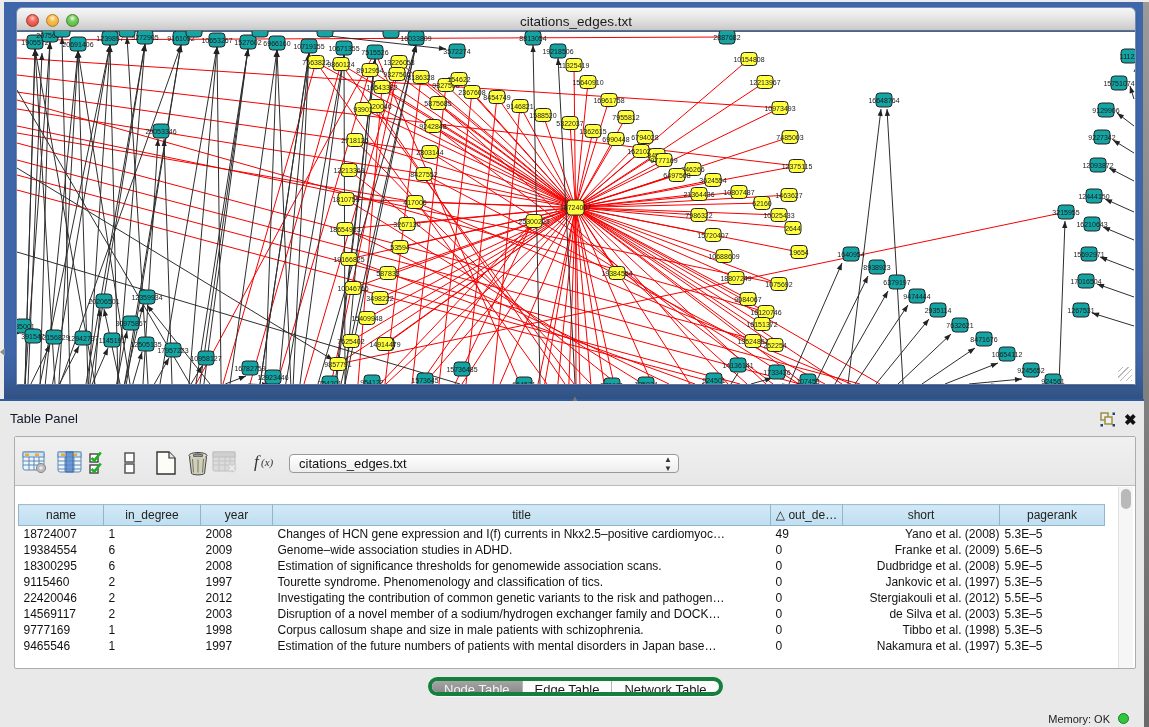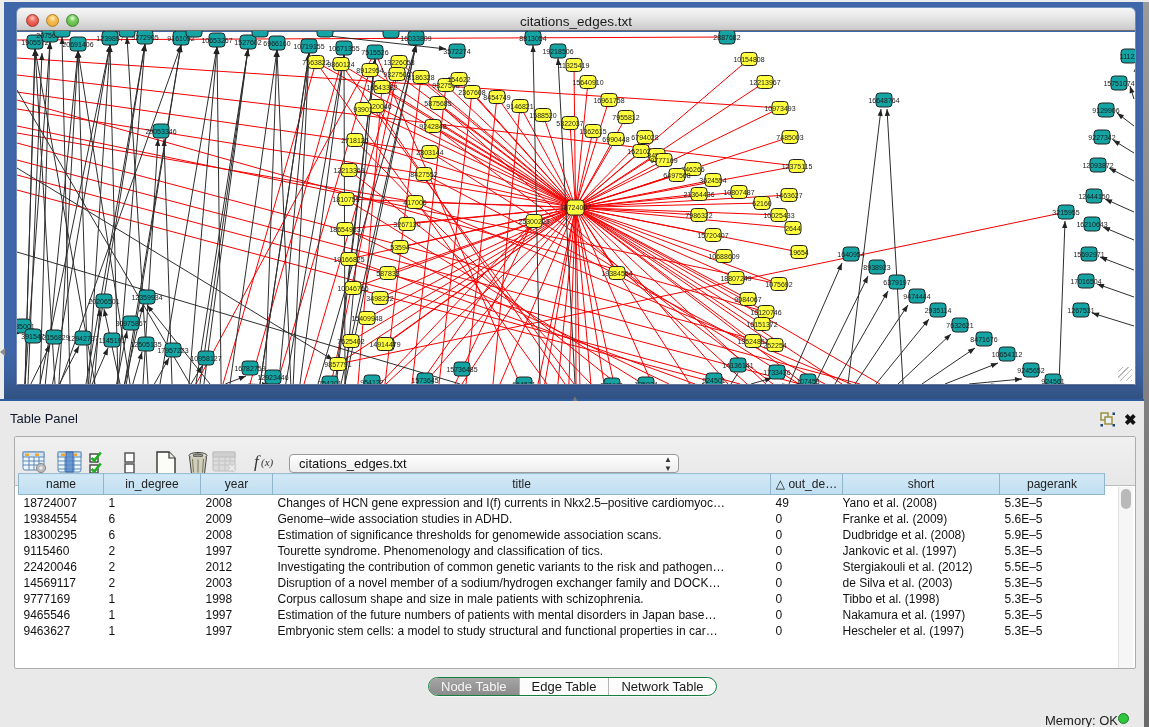--- a/index.html
+++ b/index.html
@@ -31,37 +31,37 @@
 #floatico{position:absolute;left:1100px;top:11px;width:16px;height:15px}
 #closeico{position:absolute;left:1124px;top:10px;font-size:15px;font-weight:bold;color:#111}
 #inset{position:absolute;left:14px;top:35px;width:1122px;height:233px;background:#fff;
  border:1px solid #acacac;border-radius:2px}
 #toolbar{position:absolute;left:0;top:0;width:100%;height:49px;
  background:linear-gradient(#f0f0f0,#e7e7e7);border-bottom:1px solid #bbb}
 #toolbar svg{position:absolute;top:13px}
 #combo{position:absolute;left:274px;top:17px;width:390px;height:19px;background:linear-gradient(#fff,#ededed);
  border:1px solid #9a9a9a;border-radius:4px;font-size:13px;color:#111;line-height:17px;padding-left:9px}
 #combo .ud{position:absolute;right:6px;top:0px;font-size:8px;color:#333;line-height:9px;text-align:center}
-table.t{position:absolute;left:3px;top:36px;border-collapse:collapse;font-size:12px;color:#111;
+table.t{position:absolute;left:3px;top:67px;border-collapse:collapse;font-size:12px;color:#111;
  table-layout:fixed;width:1076px}
 table.t th{background:linear-gradient(#d3e9f6,#bfdff0);border:1px solid #8fb6cc;border-top:1px solid #9bbed2;
  font-weight:normal;font-size:12px;height:21px;padding:0;color:#222}
 table.t td{height:16px;padding:0 0 0 5px;white-space:nowrap;overflow:hidden}
 table.t .c1{width:85px}table.t .c2{width:97px}table.t .c3{width:72px}
 table.t .c4{width:498px}table.t .c5{width:72px}table.t .c6{width:157px}table.t .c7{width:105px}
-table.t td.c6{text-align:left;padding:0}
+table.t td.c6{text-align:right;padding:0}
 #vsb{position:absolute;right:2px;top:50px;width:15px;height:181px;background:#f6f6f6;border-left:1px solid #e0e0e0}
 #vsb .th{position:absolute;left:2px;top:2px;width:10px;height:20px;background:#b9b9b9;border-radius:5px}
 #segs{position:absolute;left:428px;top:276px;height:19px;display:flex;
- border:1px solid #15803d;border-radius:9.5px;overflow:hidden;background:#fcfcfc;
+ border:4px solid #15803d;border-radius:9.5px;overflow:hidden;background:#fcfcfc;
  box-shadow:0 1px 0 rgba(255,255,255,.7)}
 #segs div{font-size:13px;line-height:18px;padding:0 12px;color:#1a1a1a}
 #segs .on{background:linear-gradient(#a5a5a5,#8b8b8b);color:#f5f5f5}
 #segs .sep{border-left:1px solid #b5b5b5;padding:0;width:0}
-#mem{position:absolute;right:26px;top:312px;font-size:13px;color:#222}
+#mem{position:absolute;right:34px;top:312px;font-size:11px;color:#222}
 #memdot{position:absolute;right:15px;top:312px;width:11px;height:11px;border-radius:50%;
  background:#2fc73e;border:1px solid #1e7a28}
 </style></head><body>
 <div id="desk"></div>
 <div id="rightstrip"></div>
 <div id="win">
   <div id="tbar">
       <span class="tl" id="tlr"></span>
       <span class="tl" id="tly"></span>
       <span class="tl" id="tlg"></span>
@@ -937,29 +937,20 @@
           </tr>
           <tr>
             <td class="c1">9465546</td>
             <td class="c2">1</td>
             <td class="c3">1997</td>
             <td class="c4">Estimation of the future numbers of patients with mental disorders in Japan base…</td>
             <td class="c5">0</td>
             <td class="c6">Nakamura et al. (1997)</td>
             <td class="c7">5.3E–5</td>
           </tr>
-          <tr>
-            <td class="c1">9463627</td>
-            <td class="c2">1</td>
-            <td class="c3">1997</td>
-            <td class="c4">Embryonic stem cells: a model to study structural and functional properties in car…</td>
-            <td class="c5">0</td>
-            <td class="c6">Hescheler et al. (1997)</td>
-            <td class="c7">5.3E–5</td>
-          </tr>
     </tbody>
       </table>
     <div id="vsb">
         <div class="th"></div>
       </div>
   </div>
   <div id="segs">
       <div class="on">Node Table</div>
       <div class="sep"></div>
       <div>Edge Table</div>

